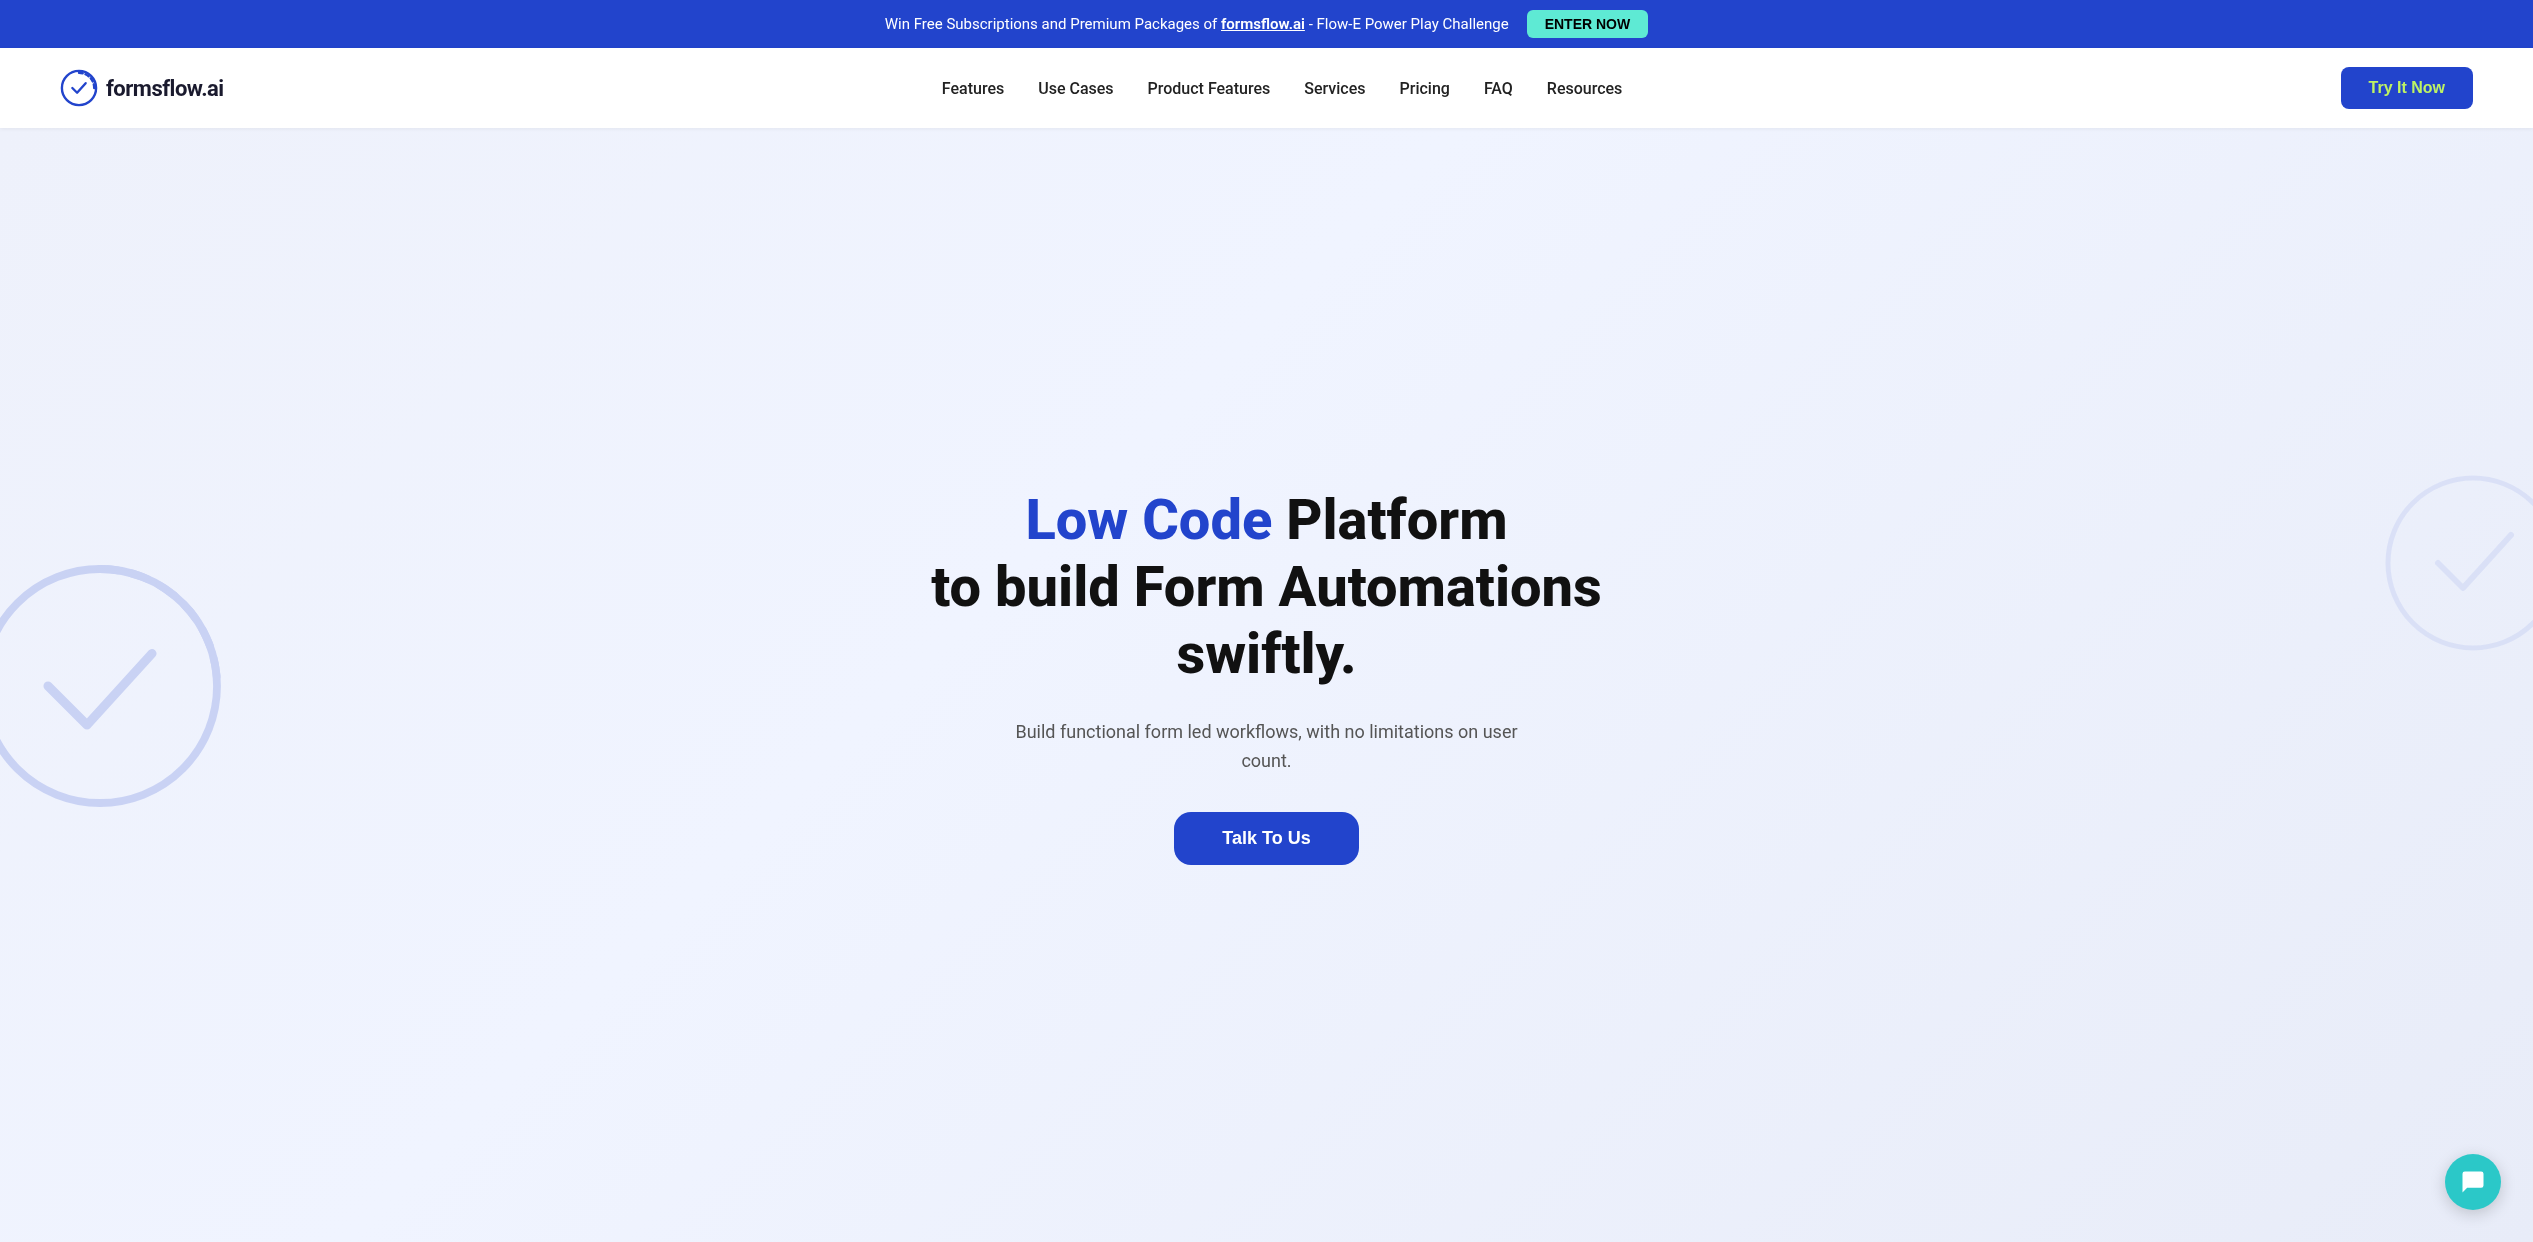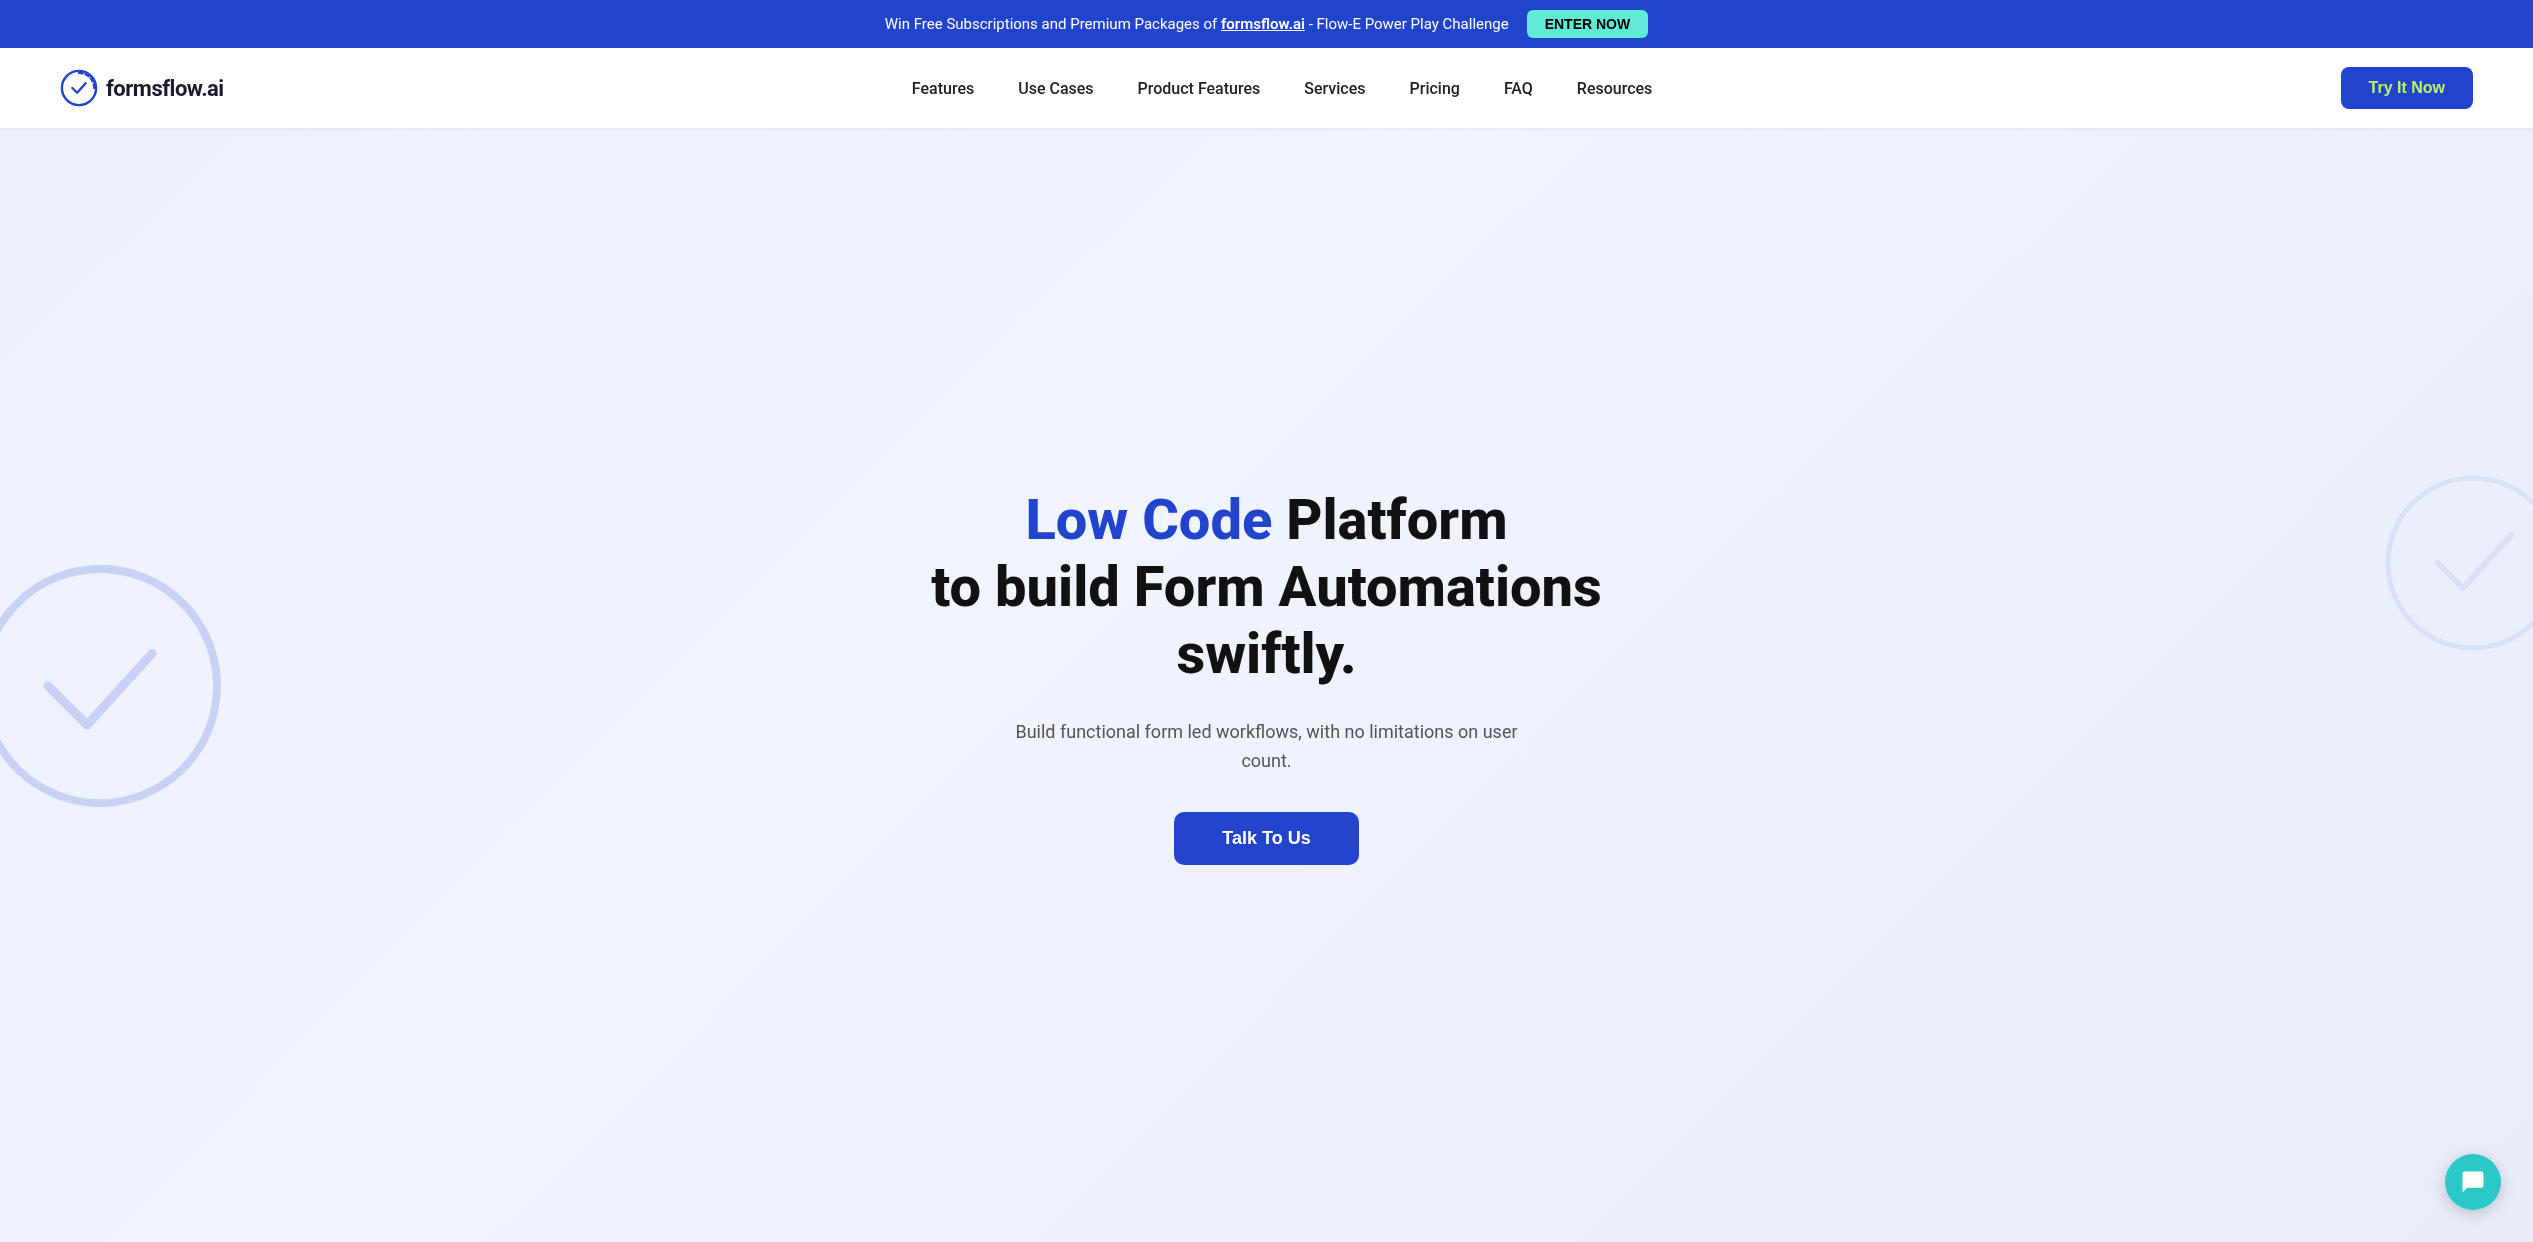--- a/index.html
+++ b/index.html
@@ -75,21 +75,21 @@
     .navbar-logo .logo-text {
       font-size: 22px;
       font-weight: 700;
       color: #1a1a2e;
       letter-spacing: -0.5px;
     }
 
     .navbar-nav {
       display: flex;
       align-items: center;
-      gap: 16px;
+      gap: 6px;
       list-style: none;
     }
 
     .navbar-nav li a {
       text-decoration: none;
       color: #222;
       font-size: 16px;
       font-weight: 500;
       padding: 8px 14px;
       border-radius: 6px;
@@ -171,21 +171,21 @@
       margin-top: 18px;
       margin-bottom: 36px;
       max-width: 520px;
       line-height: 1.6;
     }
 
     .hero-talk-btn {
       background-color: #2244cc;
       color: #fff;
       border: none;
-      border-radius: 10px;
+      border-radius: 17px;
       padding: 16px 48px;
       font-size: 18px;
       font-weight: 600;
       cursor: pointer;
       transition: background 0.2s;
     }
 
     
     .chat-bubble {
       position: fixed;

